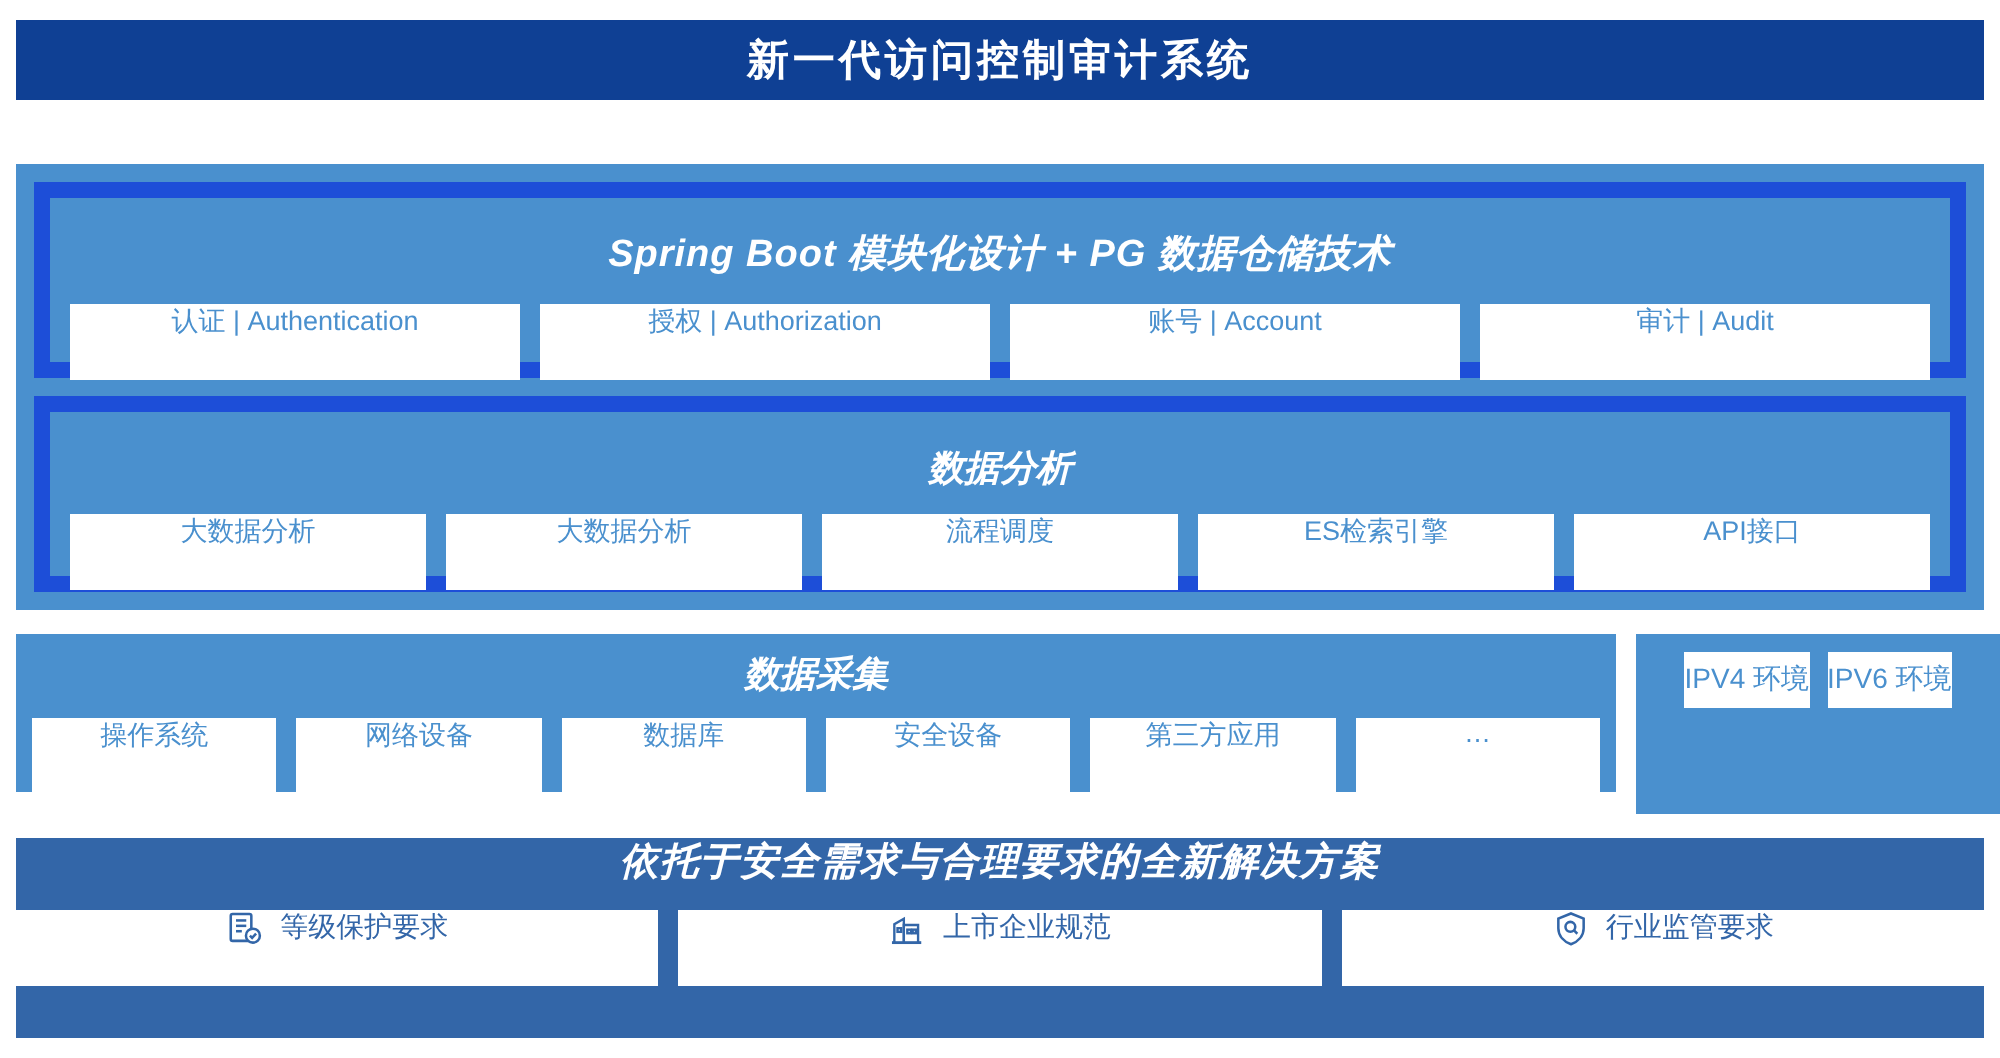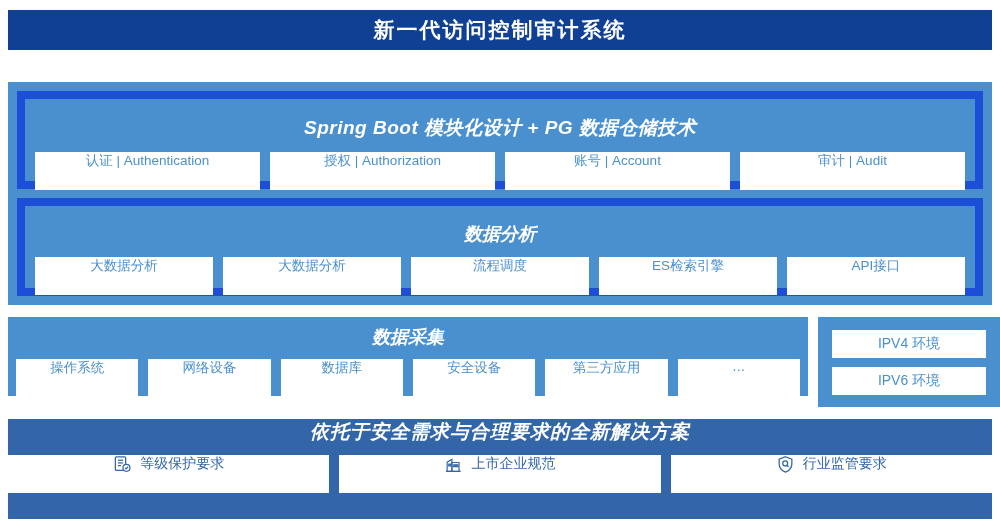--- a/index.html
+++ b/index.html
@@ -115,21 +115,21 @@
   #group-collect .group-title {
     margin-bottom: 9px;
   }
   #section-ipv {
     left: 818px;
     top: 317px;
     width: 182px;
     height: 90px;
     padding: 9px 14px;
     display: flex;
-    flex-direction: column;
+    flex-direction: row;
     justify-content: center;
     gap: 9px;
     box-sizing: border-box;
     text-align: center;
   }
   .ipv-card {
     background: #ffffff;
     height: 28px;
     display: flex;
     align-items: center;

